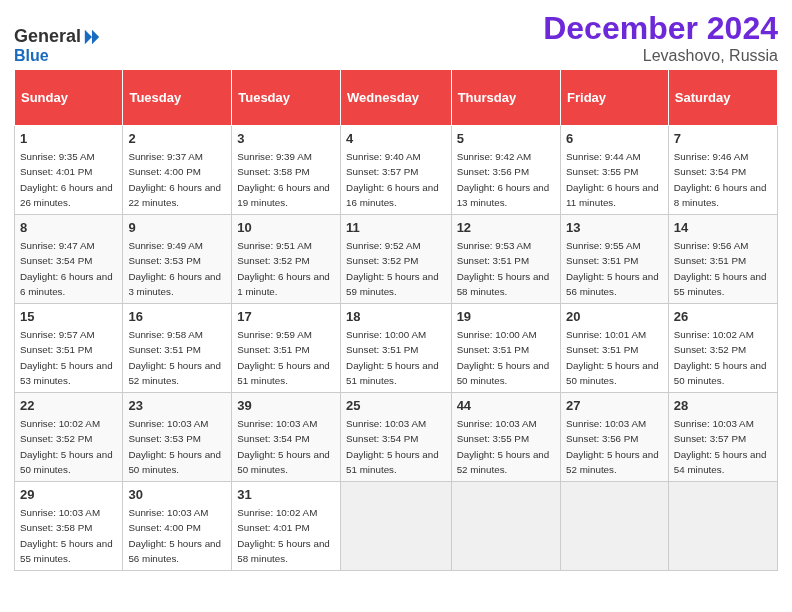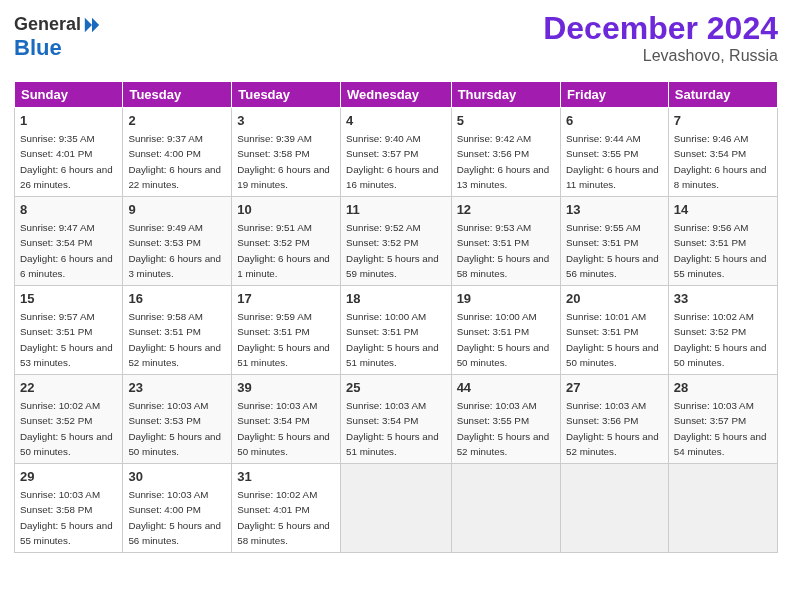--- a/index.html
+++ b/index.html
@@ -10,39 +10,39 @@
       height: 612px;
       overflow: hidden;
     }
     .container {
       width: 792px;
       padding: 10px 14px;
     }
     .header-row {
       display: flex;
       justify-content: space-between;
-      align-items: center;
-      margin-bottom: 16px;
+      align-items: flex-end;
+      margin-bottom: 4px;
     }
     .logo {
       display: flex;
       flex-direction: column;
       align-items: flex-start;
     }
     .logo-text {
       display: flex;
       align-items: center;
     }
     .logo-general {
       font-size: 18px;
       font-weight: bold;
       color: #333;
     }
     .logo-blue {
-      font-size: 22px;
+      font-size: 16px;
       font-weight: bold;
       color: #1a6bbf;
     }
     .logo-icon {
       width: 18px;
       height: 18px;
       margin-left: 2px;
     }
     .title-block {
       text-align: right;
@@ -55,24 +55,24 @@
     .location {
       font-size: 16px;
       color: #555;
     }
     .calendar-table {
       width: 100%;
       border-collapse: collapse;
       font-size: 10.5px;
     }
     .calendar-table thead tr th {
-      background-color: #a21caf;
+      background-color: #ef4444;
       color: #fff;
       text-align: left;
-      padding: 5px 6px;
+      padding: 20px 6px;
       font-size: 13px;
       font-weight: bold;
       border: 1px solid #fff;
     }
     .calendar-table tbody tr td {
       vertical-align: top;
       border: 1px solid #ccc;
       padding: 4px 5px;
       width: 113px;
       min-height: 70px;
@@ -150,21 +150,21 @@
           <td><span class="day-num">13</span><span class="day-info">Sunrise: 9:55 AM<br>Sunset: 3:51 PM<br>Daylight: 5 hours and 56 minutes.</span></td>
           <td><span class="day-num">14</span><span class="day-info">Sunrise: 9:56 AM<br>Sunset: 3:51 PM<br>Daylight: 5 hours and 55 minutes.</span></td>
         </tr>
         <tr>
           <td><span class="day-num">15</span><span class="day-info">Sunrise: 9:57 AM<br>Sunset: 3:51 PM<br>Daylight: 5 hours and 53 minutes.</span></td>
           <td><span class="day-num">16</span><span class="day-info">Sunrise: 9:58 AM<br>Sunset: 3:51 PM<br>Daylight: 5 hours and 52 minutes.</span></td>
           <td><span class="day-num">17</span><span class="day-info">Sunrise: 9:59 AM<br>Sunset: 3:51 PM<br>Daylight: 5 hours and 51 minutes.</span></td>
           <td><span class="day-num">18</span><span class="day-info">Sunrise: 10:00 AM<br>Sunset: 3:51 PM<br>Daylight: 5 hours and 51 minutes.</span></td>
           <td><span class="day-num">19</span><span class="day-info">Sunrise: 10:00 AM<br>Sunset: 3:51 PM<br>Daylight: 5 hours and 50 minutes.</span></td>
           <td><span class="day-num">20</span><span class="day-info">Sunrise: 10:01 AM<br>Sunset: 3:51 PM<br>Daylight: 5 hours and 50 minutes.</span></td>
-          <td><span class="day-num">33</span><span class="day-info">Sunrise: 10:02 AM<br>Sunset: 3:52 PM<br>Daylight: 5 hours and 50 minutes.</span></td>
+          <td><span class="day-num">26</span><span class="day-info">Sunrise: 10:02 AM<br>Sunset: 3:52 PM<br>Daylight: 5 hours and 50 minutes.</span></td>
         </tr>
         <tr>
           <td><span class="day-num">22</span><span class="day-info">Sunrise: 10:02 AM<br>Sunset: 3:52 PM<br>Daylight: 5 hours and 50 minutes.</span></td>
           <td><span class="day-num">23</span><span class="day-info">Sunrise: 10:03 AM<br>Sunset: 3:53 PM<br>Daylight: 5 hours and 50 minutes.</span></td>
           <td><span class="day-num">39</span><span class="day-info">Sunrise: 10:03 AM<br>Sunset: 3:54 PM<br>Daylight: 5 hours and 50 minutes.</span></td>
           <td><span class="day-num">25</span><span class="day-info">Sunrise: 10:03 AM<br>Sunset: 3:54 PM<br>Daylight: 5 hours and 51 minutes.</span></td>
           <td><span class="day-num">44</span><span class="day-info">Sunrise: 10:03 AM<br>Sunset: 3:55 PM<br>Daylight: 5 hours and 52 minutes.</span></td>
           <td><span class="day-num">27</span><span class="day-info">Sunrise: 10:03 AM<br>Sunset: 3:56 PM<br>Daylight: 5 hours and 52 minutes.</span></td>
           <td><span class="day-num">28</span><span class="day-info">Sunrise: 10:03 AM<br>Sunset: 3:57 PM<br>Daylight: 5 hours and 54 minutes.</span></td>
         </tr>

